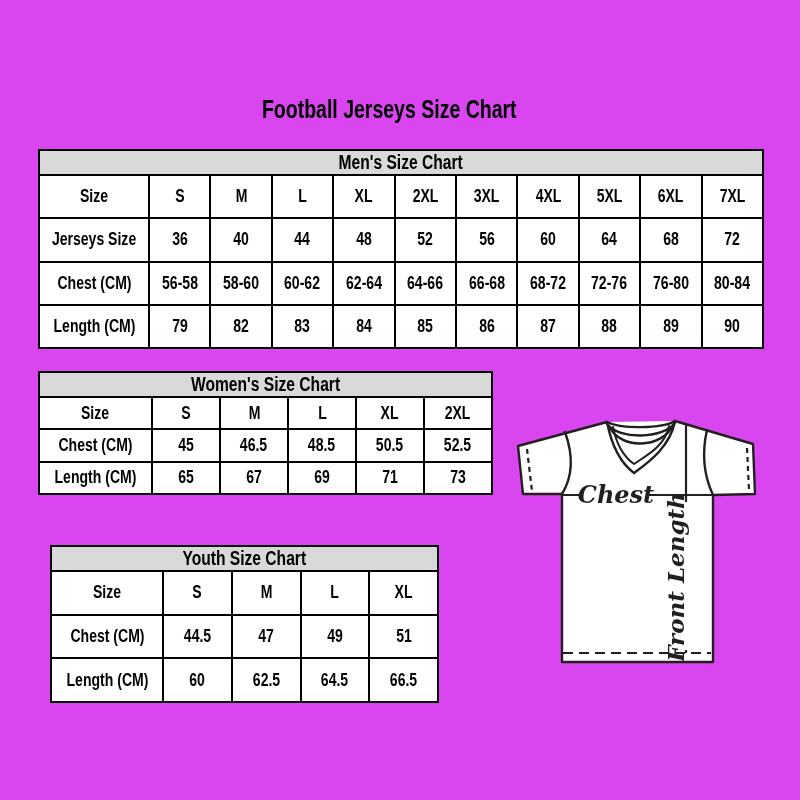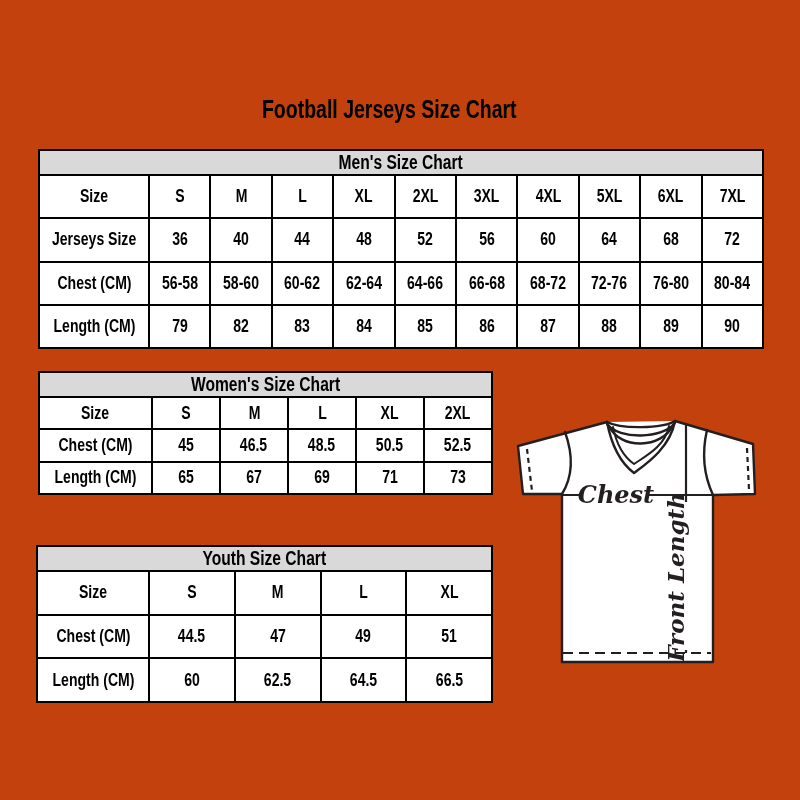--- a/index.html
+++ b/index.html
@@ -1,31 +1,31 @@
 <!DOCTYPE html>
 <html><head>
 <meta charset="utf-8">
 <style>
   html,body { margin:0; padding:0; background:#ffffff; }
   .canvas {
-    position:relative; width:800px; height:800px; background:#c2410c;
+    position:relative; width:800px; height:800px; background:#d946ef;
     font-family:"Liberation Sans", sans-serif; color:#000; overflow:hidden;
   }
   
   .cx { display:inline-block; transform:scaleX(0.78); transform-origin:50% 50%; white-space:nowrap; }
 
   .page-title {
     position:absolute; top:95px; left:0; width:778px; margin:0;
     text-align:center; font-size:25px; font-weight:700; letter-spacing:0;
   }
 
   .tablebox { position:absolute; }
   #t0 { left:38px; top:149px; width:726px; height:200px; }
   #t1 { left:38px; top:371px; width:455px; height:124px; }
-  #t2 { left:36px; top:545px; width:457px; height:158px; }
+  #t2 { left:50px; top:545px; width:389px; height:158px; }
 
   table.sizechart {
     width:100%; height:100%; border-collapse:collapse; table-layout:fixed;
   }
   table.sizechart th, table.sizechart td {
     border:2px solid #000000; text-align:center; vertical-align:middle;
     padding:0; font-weight:700; color:#000;
   }
   table.sizechart th.ttitle { background:#d9d9d9; font-size:20px; }
   table.sizechart td { font-size:18px; background:#ffffff; }

